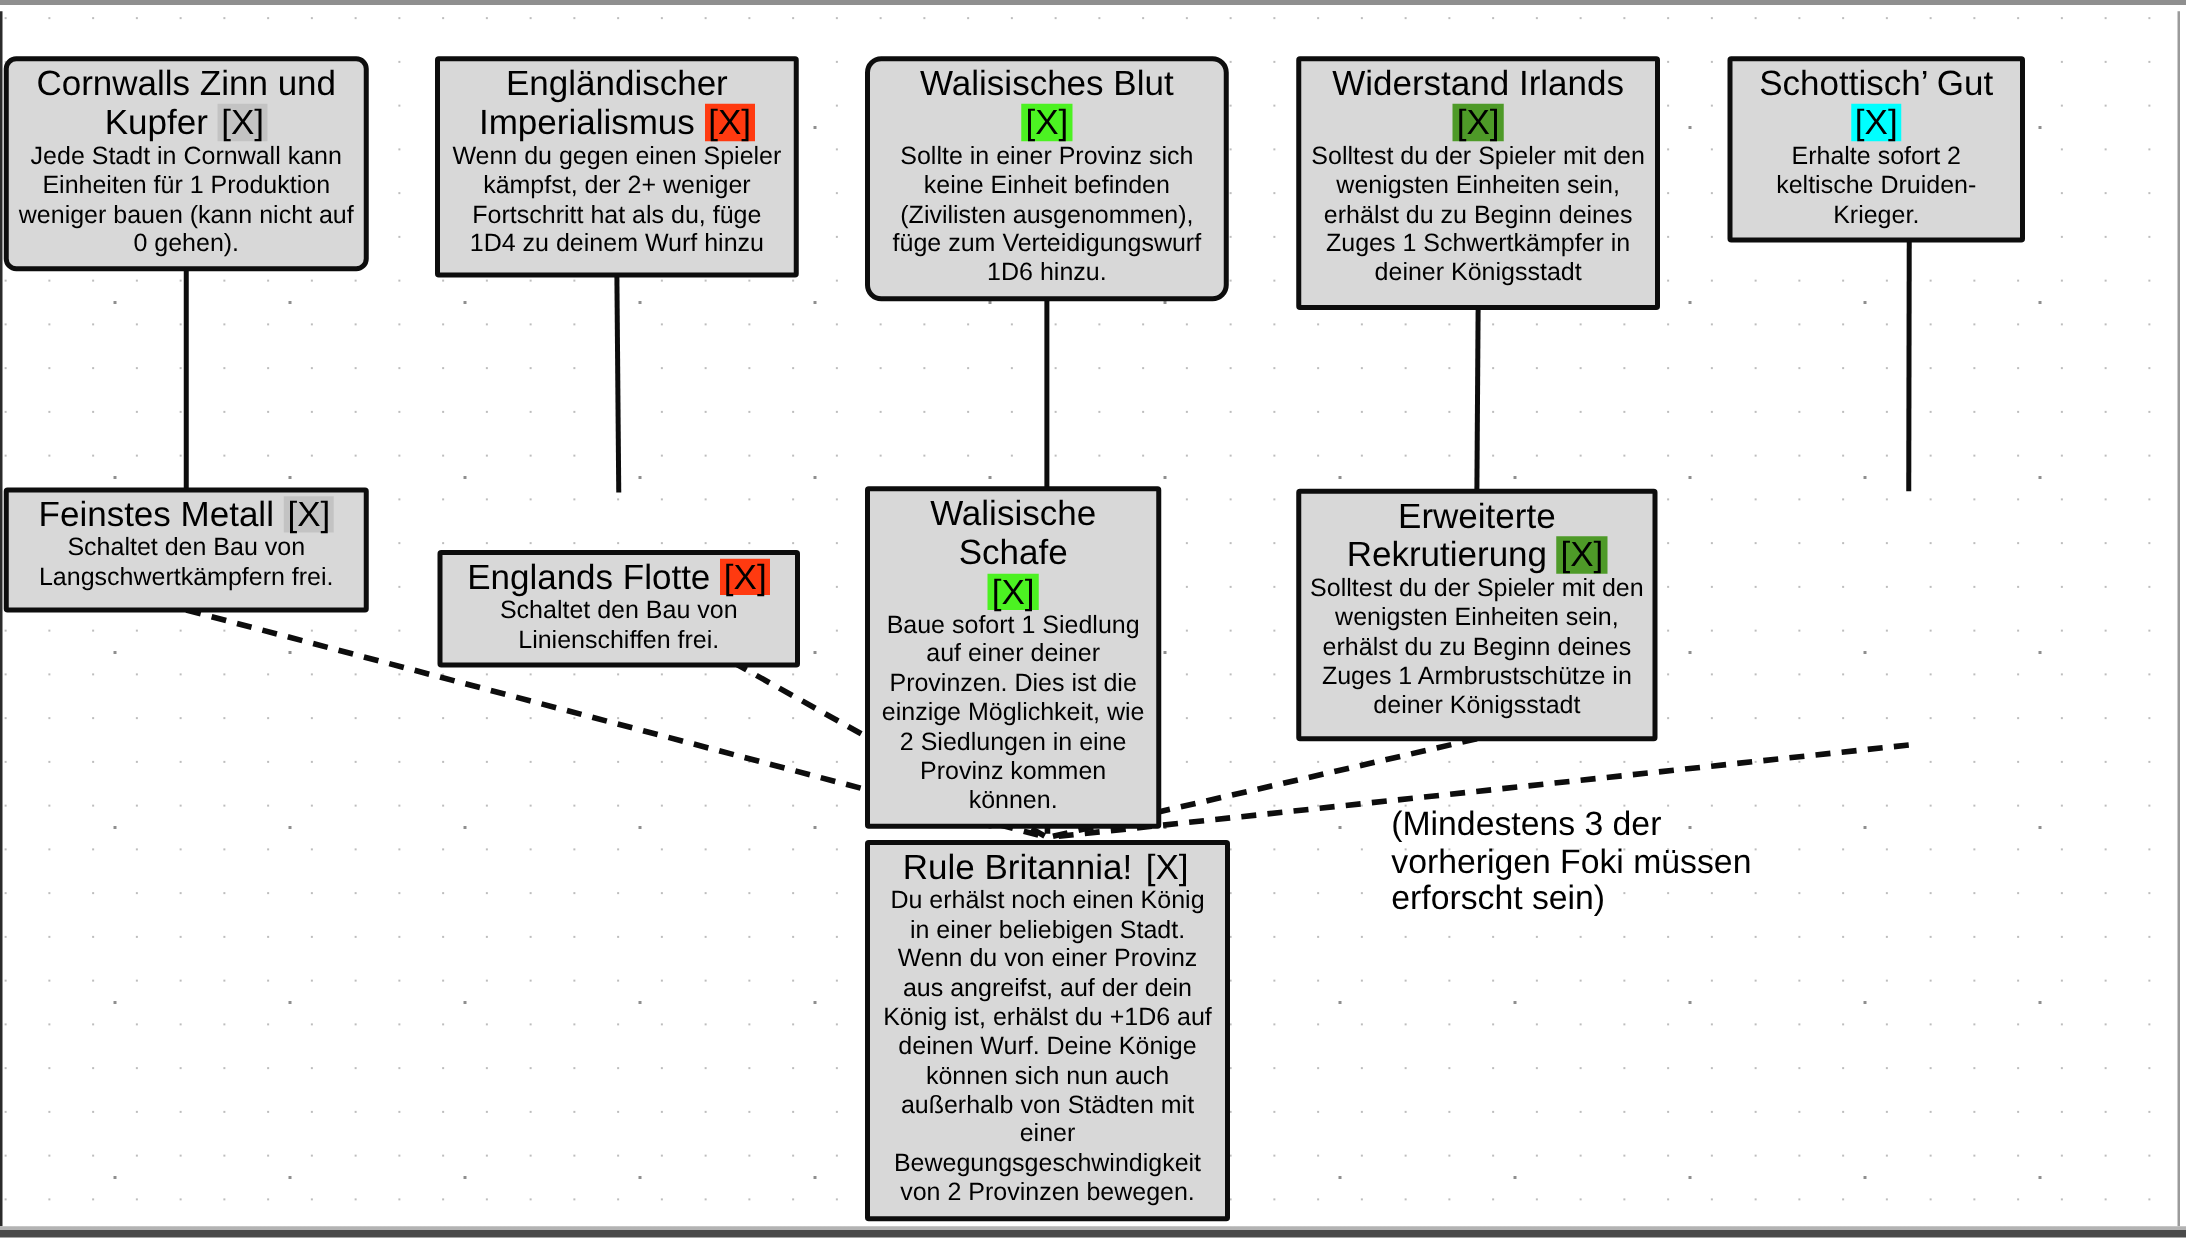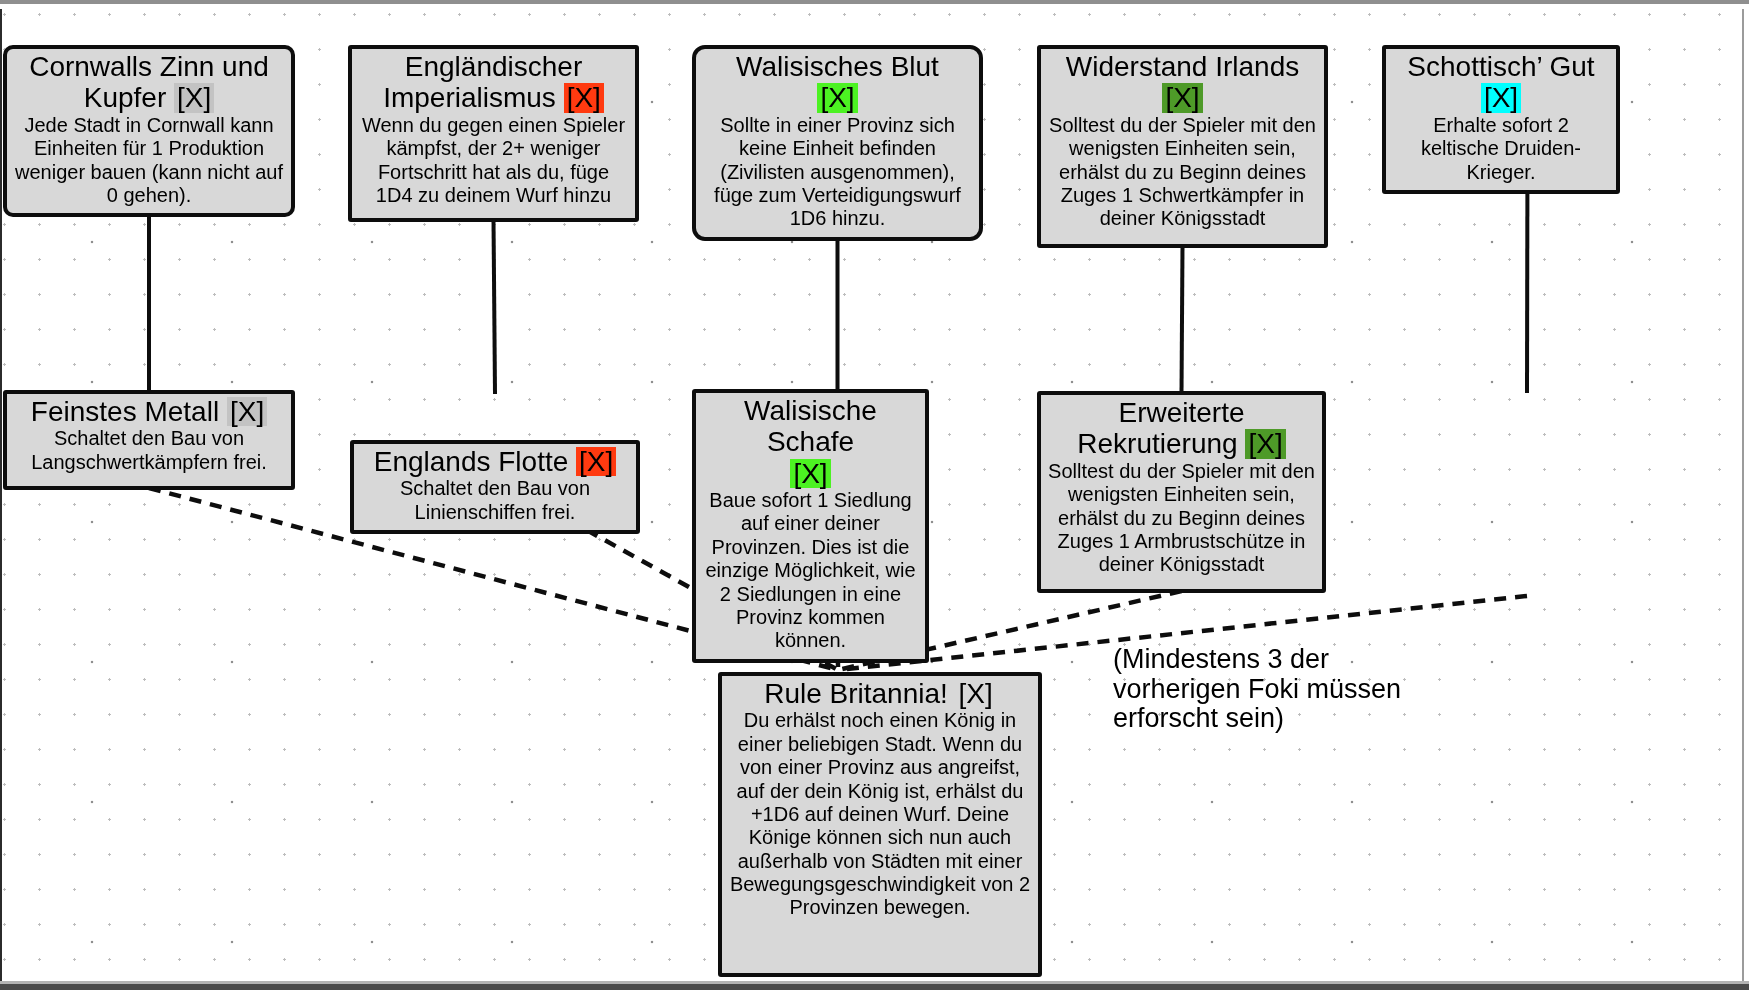--- a/index.html
+++ b/index.html
@@ -105,21 +105,21 @@
       <span class="title-text">Walisische Schafe</span><br><span class="marker" style="background: rgb(76, 242, 34);">[X]</span>
     </div>
     <div class="card-body">Baue sofort 1 Siedlung auf einer deiner Provinzen. Dies ist die einzige Möglichkeit, wie 2 Siedlungen in eine Provinz kommen können.</div>
   </div>
     <div class="card" style="left: 1037px; top: 391px; width: 289px; min-height: 202px;">
     <div class="card-title">
       <span class="title-text">Erweiterte Rekrutierung</span> <span class="marker" style="background: rgb(78, 154, 40);">[X]</span>
     </div>
     <div class="card-body">Solltest du der Spieler mit den wenigsten Einheiten sein, erhälst du zu Beginn deines Zuges 1 Armbrustschütze in deiner Königsstadt</div>
   </div>
-    <div class="card" style="left: 718px; top: 672px; width: 324px; min-height: 305px; text-align: center;">
+    <div class="card" style="left: 692px; top: 672px; width: 292px; min-height: 305px; text-align: center;">
     <div class="card-title">
       <span class="title-text">Rule Britannia!</span> <span class="marker">[X]</span>
     </div>
     <div class="card-body">Du erhälst noch einen König in einer beliebigen Stadt. Wenn du von einer Provinz aus angreifst, auf der dein König ist, erhälst du +1D6 auf deinen Wurf. Deine Könige können sich nun auch außerhalb von Städten mit einer Bewegungsgeschwindigkeit von 2 Provinzen bewegen.</div>
   </div>
   </div>
 
 <div class="win-top"></div>
 <div class="win-right-gap"></div>
 <div class="win-right"></div>

